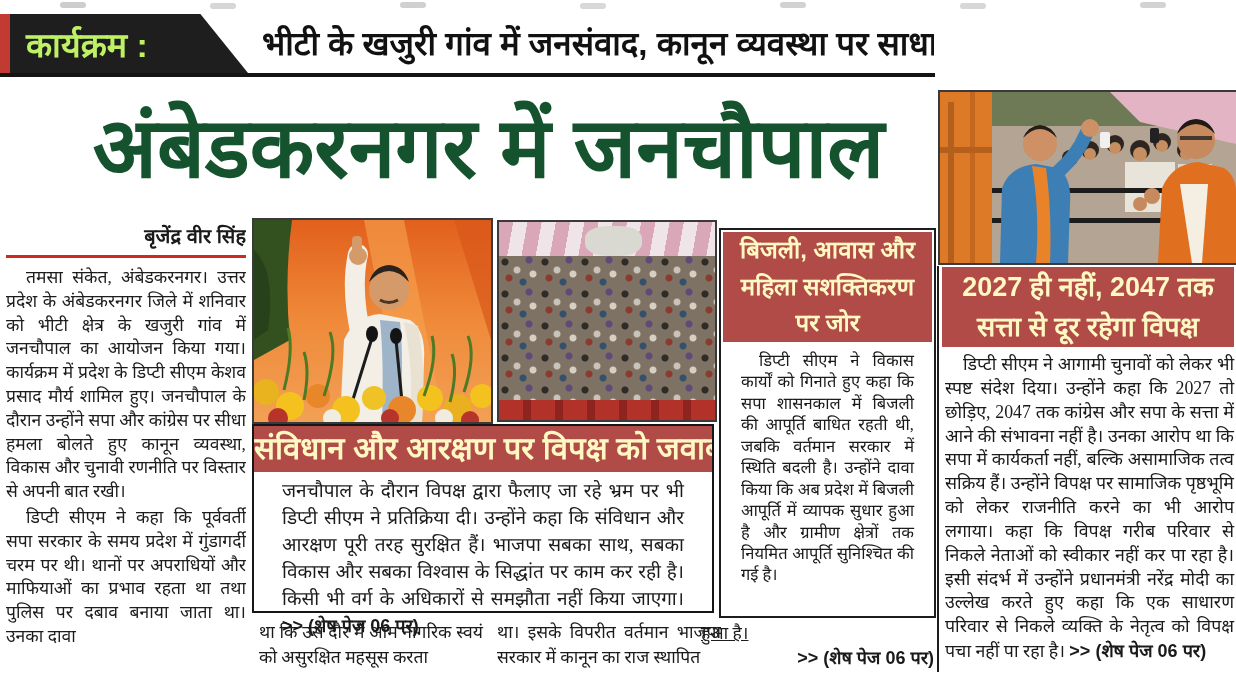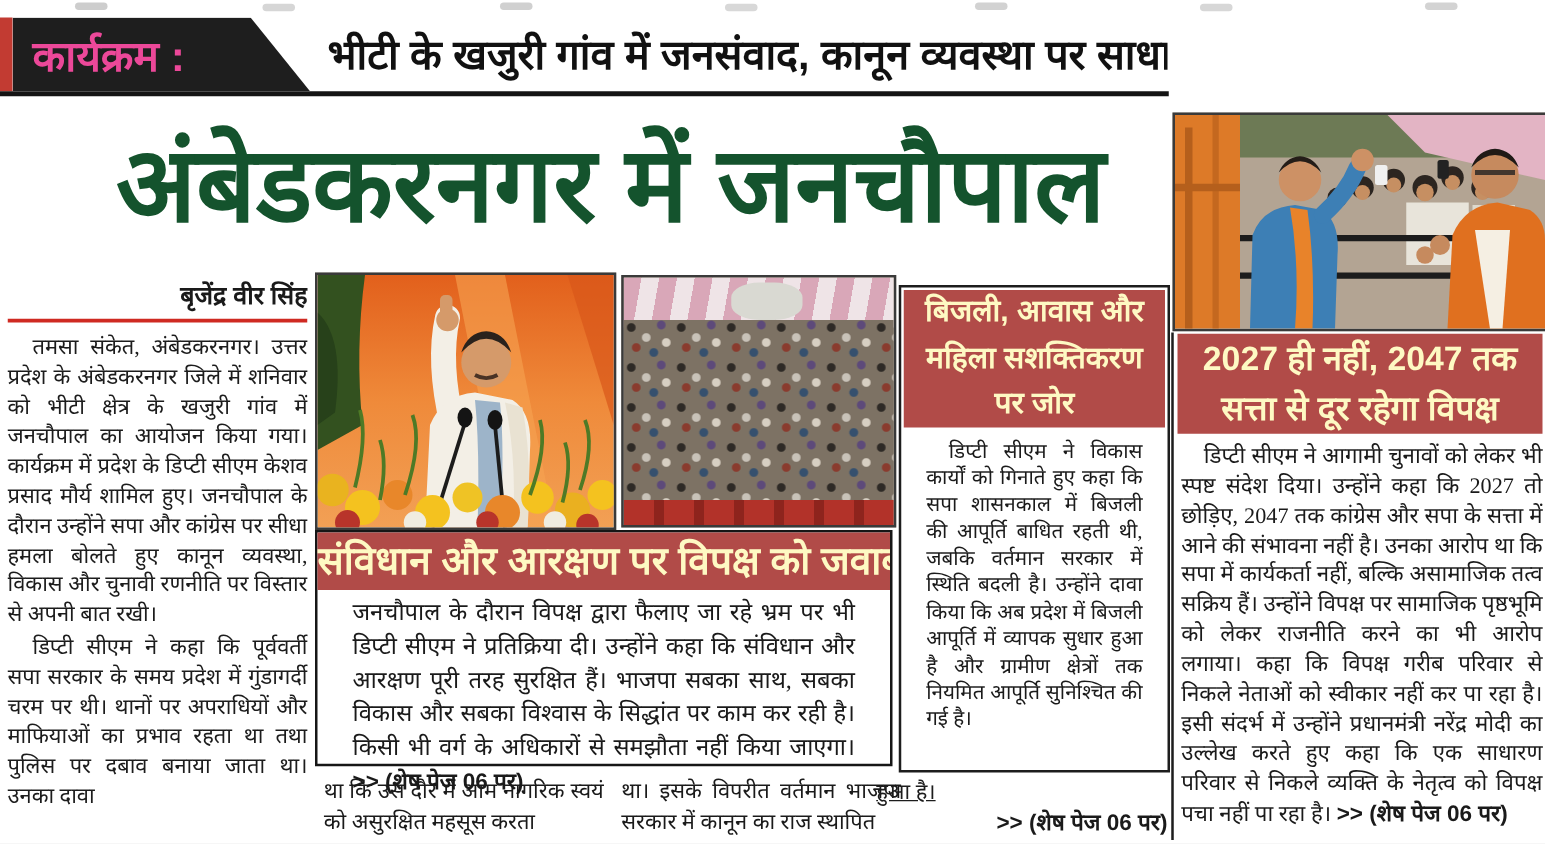--- a/index.html
+++ b/index.html
@@ -5,21 +5,21 @@
   html,body{margin:0;padding:0;background:#e9e9e9;}
   .page{position:relative;width:1236px;height:675px;background:#ffffff;overflow:hidden;
         font-family:"Liberation Serif","DejaVu Serif",serif;color:#1a1a1a;}
   
   .crop-artifact{position:absolute;top:2px;left:60px;width:26px;height:6px;background:#cdcdcd;border-radius:3px;
         box-shadow:150px 1px 0 #d6d6d6,340px 0 0 #d0d0d0,520px 1px 0 #d8d8d8,720px 0 0 #d2d2d2,
                    900px 1px 0 #d7d7d7,1080px 0 0 #d3d3d3;}
   .kicker-redstrip{position:absolute;left:0;top:14px;width:10px;height:59px;background:#c23b32;}
   .kicker-banner{position:absolute;left:10px;top:14px;width:238px;height:59px;background:#1e1e1e;
         clip-path:polygon(0 0,80% 0,100% 100%,0 100%);display:flex;align-items:center;}
-  .kicker-banner span{color:#ec4899;font-family:"Liberation Sans","DejaVu Sans",sans-serif;
+  .kicker-banner span{color:#bef264;font-family:"Liberation Sans","DejaVu Sans",sans-serif;
         font-weight:bold;font-size:34px;padding-left:16px;white-space:nowrap;}
   .subhead{position:absolute;left:262px;top:16px;width:672px;height:56px;
         font-family:"Liberation Sans","DejaVu Sans",sans-serif;font-weight:bold;font-size:33px;
         line-height:56px;color:#111;white-space:nowrap;overflow:hidden;}
   .header-rule{position:absolute;left:0;top:73px;width:935px;height:4px;background:#141414;}
   .main-headline{position:absolute;left:0;top:84px;width:935px;height:128px;text-align:center;
         font-family:"Liberation Sans","DejaVu Sans",sans-serif;font-weight:bold;font-size:84px;
         line-height:128px;color:#14532d;white-space:nowrap;overflow:hidden;padding-left:21px;}
   
   .body-text{font-size:17.5px;line-height:1.36;text-align:justify;color:#1c1c1c;}

